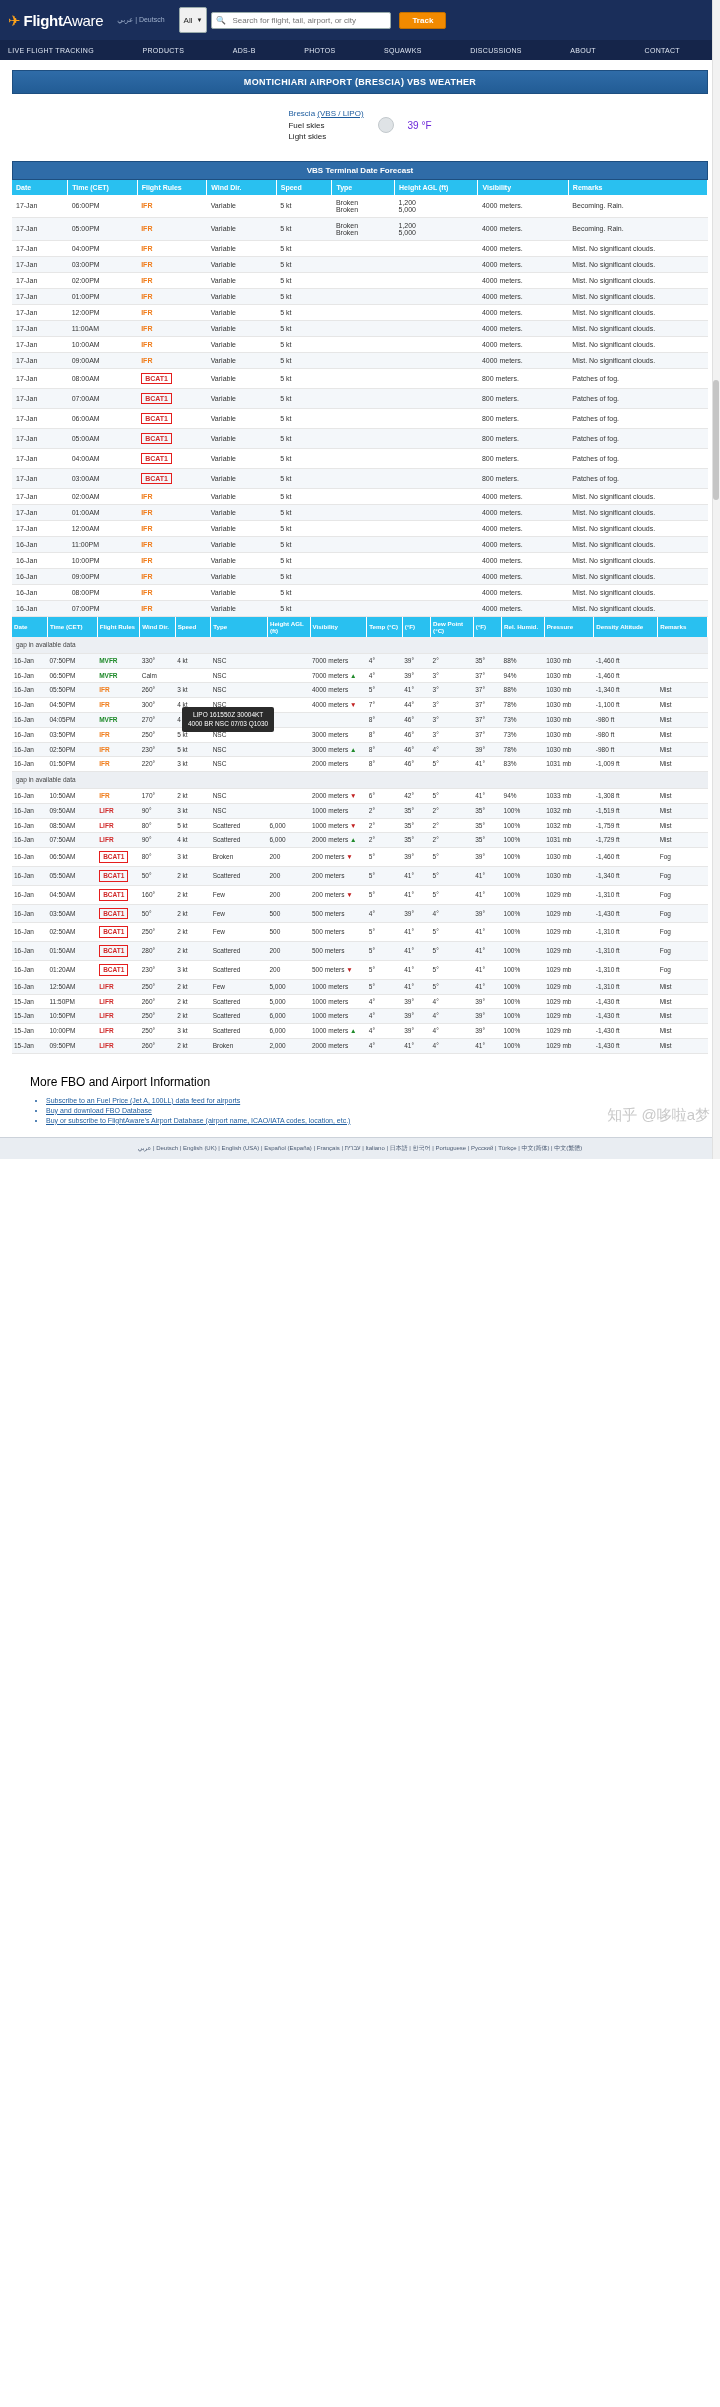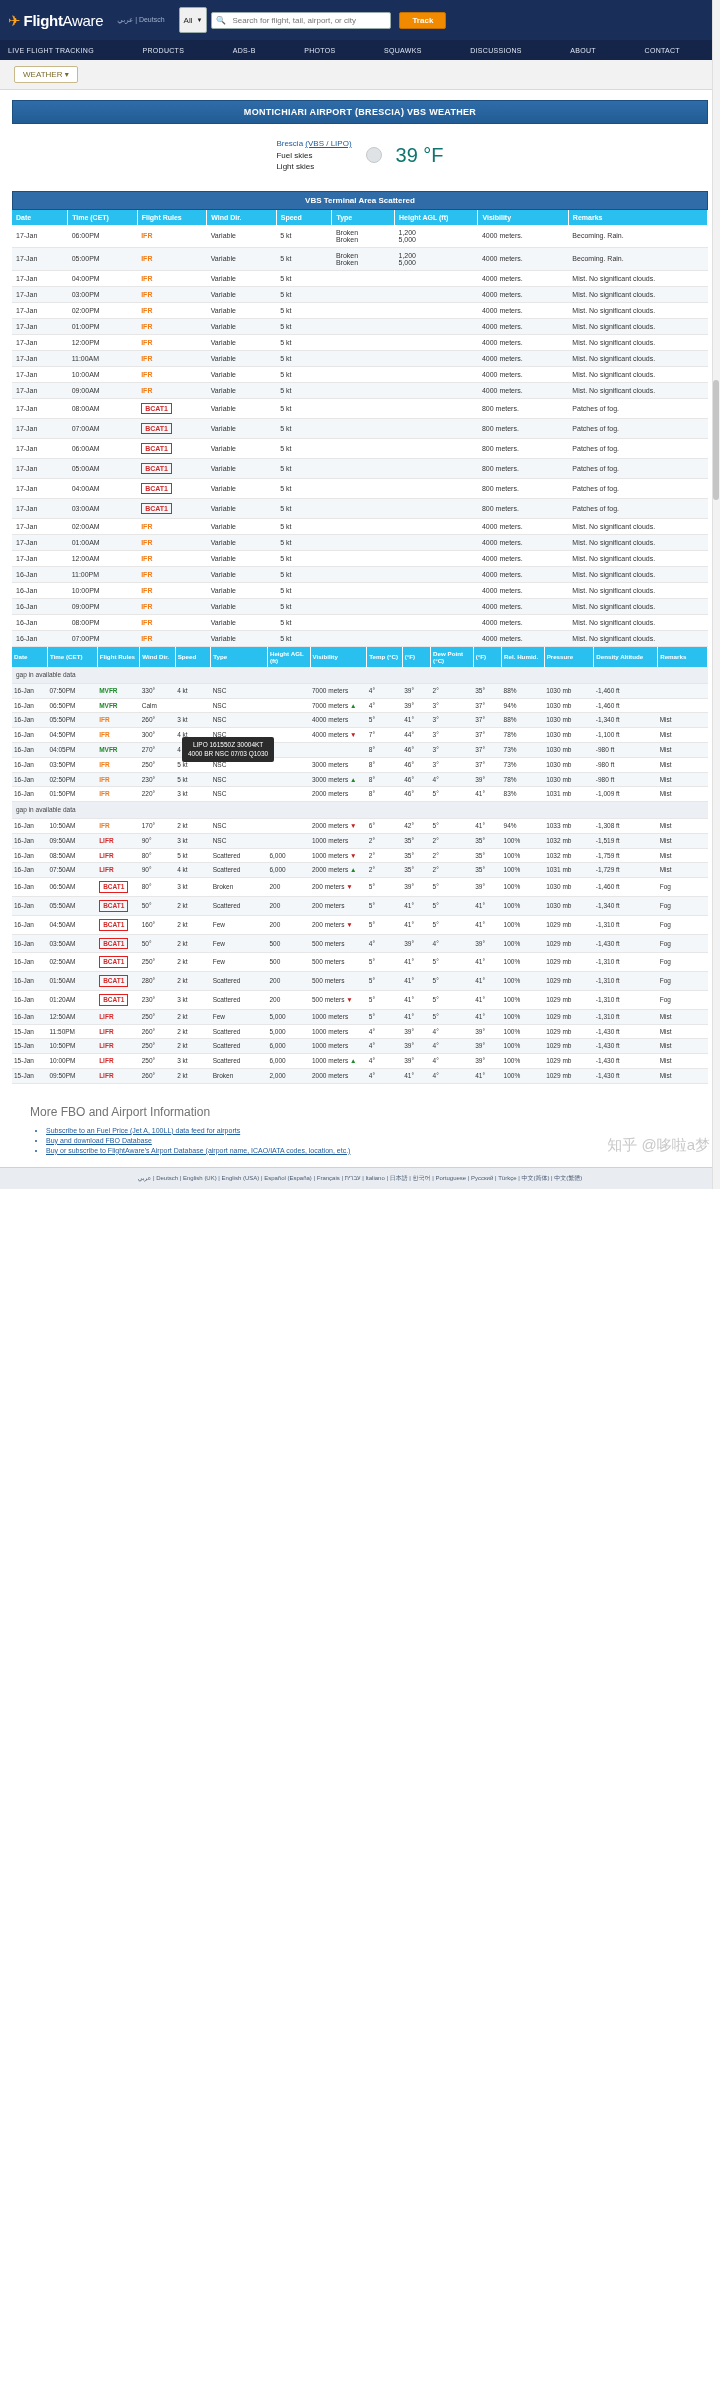--- a/index.html
+++ b/index.html
@@ -79,21 +79,21 @@
 
   .ident-block { text-align:center; padding:14px 0 10px 0; }
   .ident-row { display:flex; justify-content:center; align-items:center; gap:14px; }
   .ident-left { text-align:left; font-size:8px; line-height:1.45; }
   .ident-left .apt { color:#1d5c9e; }
   .ident-left a { color:#1d5c9e; text-decoration:underline; }
   .sun {
     width:16px; height:16px; border-radius:50%;
     background:#dfe3e6; border:1px solid #c3c9cd; display:inline-block;
   }
-  .temp { font-size:20px; color:#0f766e;text-align:center; }
+  .temp { font-size:10px; color:#6d28d9;text-align:center; }
 
   .sec-head {
     background:#2f6ca8; color:#fff; text-align:center; font-size:8px;
     font-weight:bold; padding:4px 0; margin-top:8px;
     border:1px solid #1d4e80;
   }
 
   table { border-collapse:collapse; width:100%; }
   .taf th {
     background:#29c0f0; color:#fff; font-size:7px; font-weight:bold;
@@ -131,21 +131,21 @@
   .arrow-dn { color:#c02020; font-weight:bold; }
 
   .tooltip {
     position:absolute;
     background:#2b2b2b; color:#fff; font-size:6.5px; padding:4px 6px;
     border-radius:2px; line-height:1.35; text-align:center; z-index:50;
     white-space:nowrap;
   }
 
   .fbo { padding:16px 12px 10px 26px; }
-  .fbo h2 { font-size:12px; font-weight:normal; color:#737373; margin:0 0 8px 4px; }
+  .fbo h2 { font-size:12px; font-weight:normal; color:#000000; margin:0 0 8px 4px; }
   .fbo ul { margin:0; padding-left:20px; }
   .fbo li { font-size:7px; color:#1d5c9e; margin-bottom:3px; }
   .fbo li a { color:#1d5c9e; text-decoration:underline; }
 
   .footer {
     background:#e9edf2; border-top:1px solid #ccd2da;
     padding:6px 8px; font-size:6px; color:#4a5a72; text-align:center;
   }
   .footer span { white-space:nowrap; }
 
@@ -189,42 +189,39 @@
       <span class="mi">PRODUCTS</span>
       <span class="mi">ADS-B</span>
       <span class="mi">PHOTOS</span>
       <span class="mi">SQUAWKS</span>
       <span class="mi">DISCUSSIONS</span>
       <span class="mi">ABOUT</span>
       <span class="mi">CONTACT</span>
     </div>
   </div>
 
-  <div class="subnav">
-    <div class="wx-tab">WEATHER ▾</div>
-  </div>
 
   <div class="content">
 
     <div class="title-bar">MONTICHIARI AIRPORT (BRESCIA) VBS WEATHER</div>
 
     <div class="ident-block">
       <div class="ident-row">
         <div class="ident-left">
           <div><span class="apt">Brescia</span>
                <a href="#">(VBS / LIPO)</a></div>
           <div>Fuel skies</div>
           <div>Light skies</div>
         </div>
         <div class="sun"></div>
         <div class="temp">39 °F</div>
       </div>
     </div>
 
-    <div class="sec-head">VBS Terminal Area Scattered</div>
+    <div class="sec-head">VBS Terminal Date Forecast</div>
     <table class="taf">
       <thead>
           <tr id="taf-head">
             <th style="width: 8%;">Date</th>
             <th style="width: 10%;">Time (CET)</th>
             <th style="width: 10%;">Flight Rules</th>
             <th style="width: 10%;">Wind Dir.</th>
             <th style="width: 8%;">Speed</th>
             <th style="width: 9%;">Type</th>
             <th style="width: 12%;">Height AGL (ft)</th>

